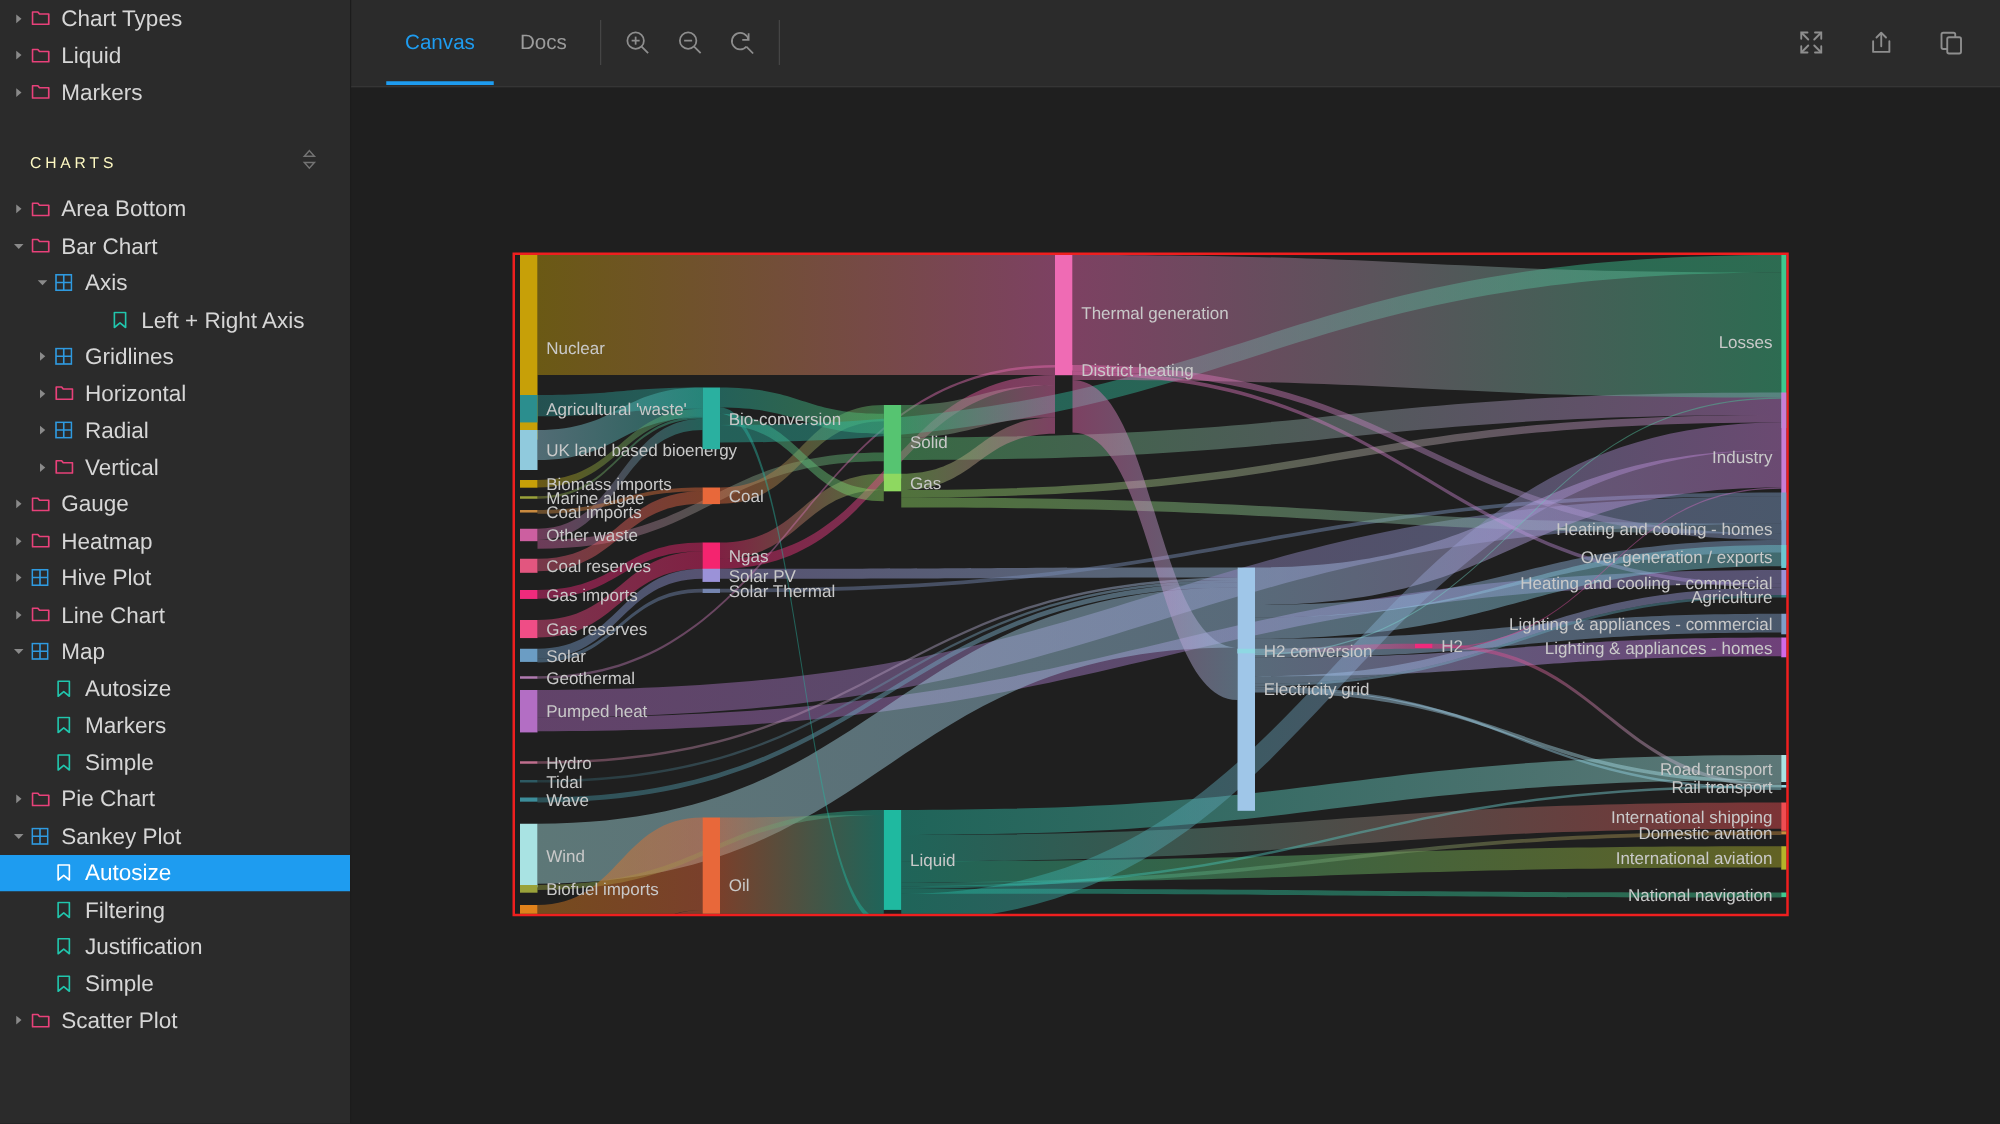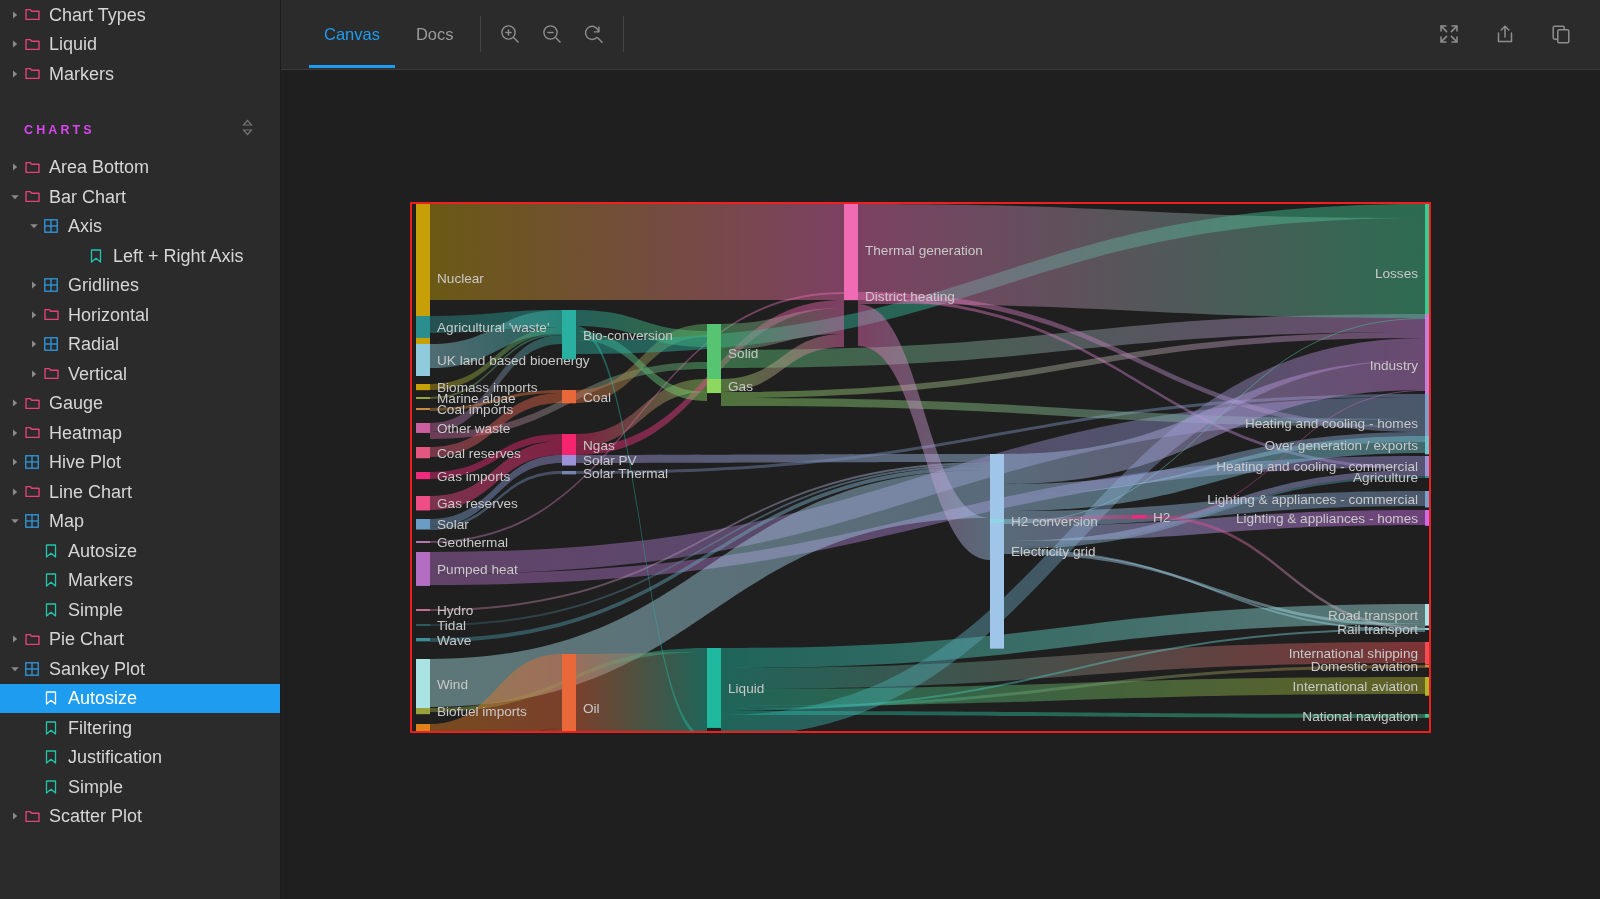--- a/index.html
+++ b/index.html
@@ -26,21 +26,21 @@
   }
   .row.selected { background:#1e9cf0; color:#fff; }
   .arrow { width:14px; height:14px; flex:0 0 14px; display:flex; align-items:center; justify-content:center; }
   .arrow svg { display:block; }
   .icon { width:20px; flex:0 0 20px; display:flex; align-items:center; justify-content:center; margin-right:7px; }
   .lbl { line-height:1; }
   .sect-header {
     display:flex; align-items:center; justify-content:space-between;
     height:46px; padding:0 26px 0 24px; margin-top:18px;
   }
-  .sect-title { font-size:12.5px; letter-spacing:3.1px; color:#d946ef; font-weight:700; }
+  .sect-title { font-size:12.5px; letter-spacing:3.1px; color:#fef9c3; font-weight:400; }
   .sect-sort { opacity:.75; }
 
   
   .d0 { padding-left:8px; }
   .d1 { padding-left:27px; }
   .d2 { padding-left:72px; }
 
   
   .main { flex:1 1 auto; position:relative; background:#1f1f1f; height:899px; }
   .toolbar {

